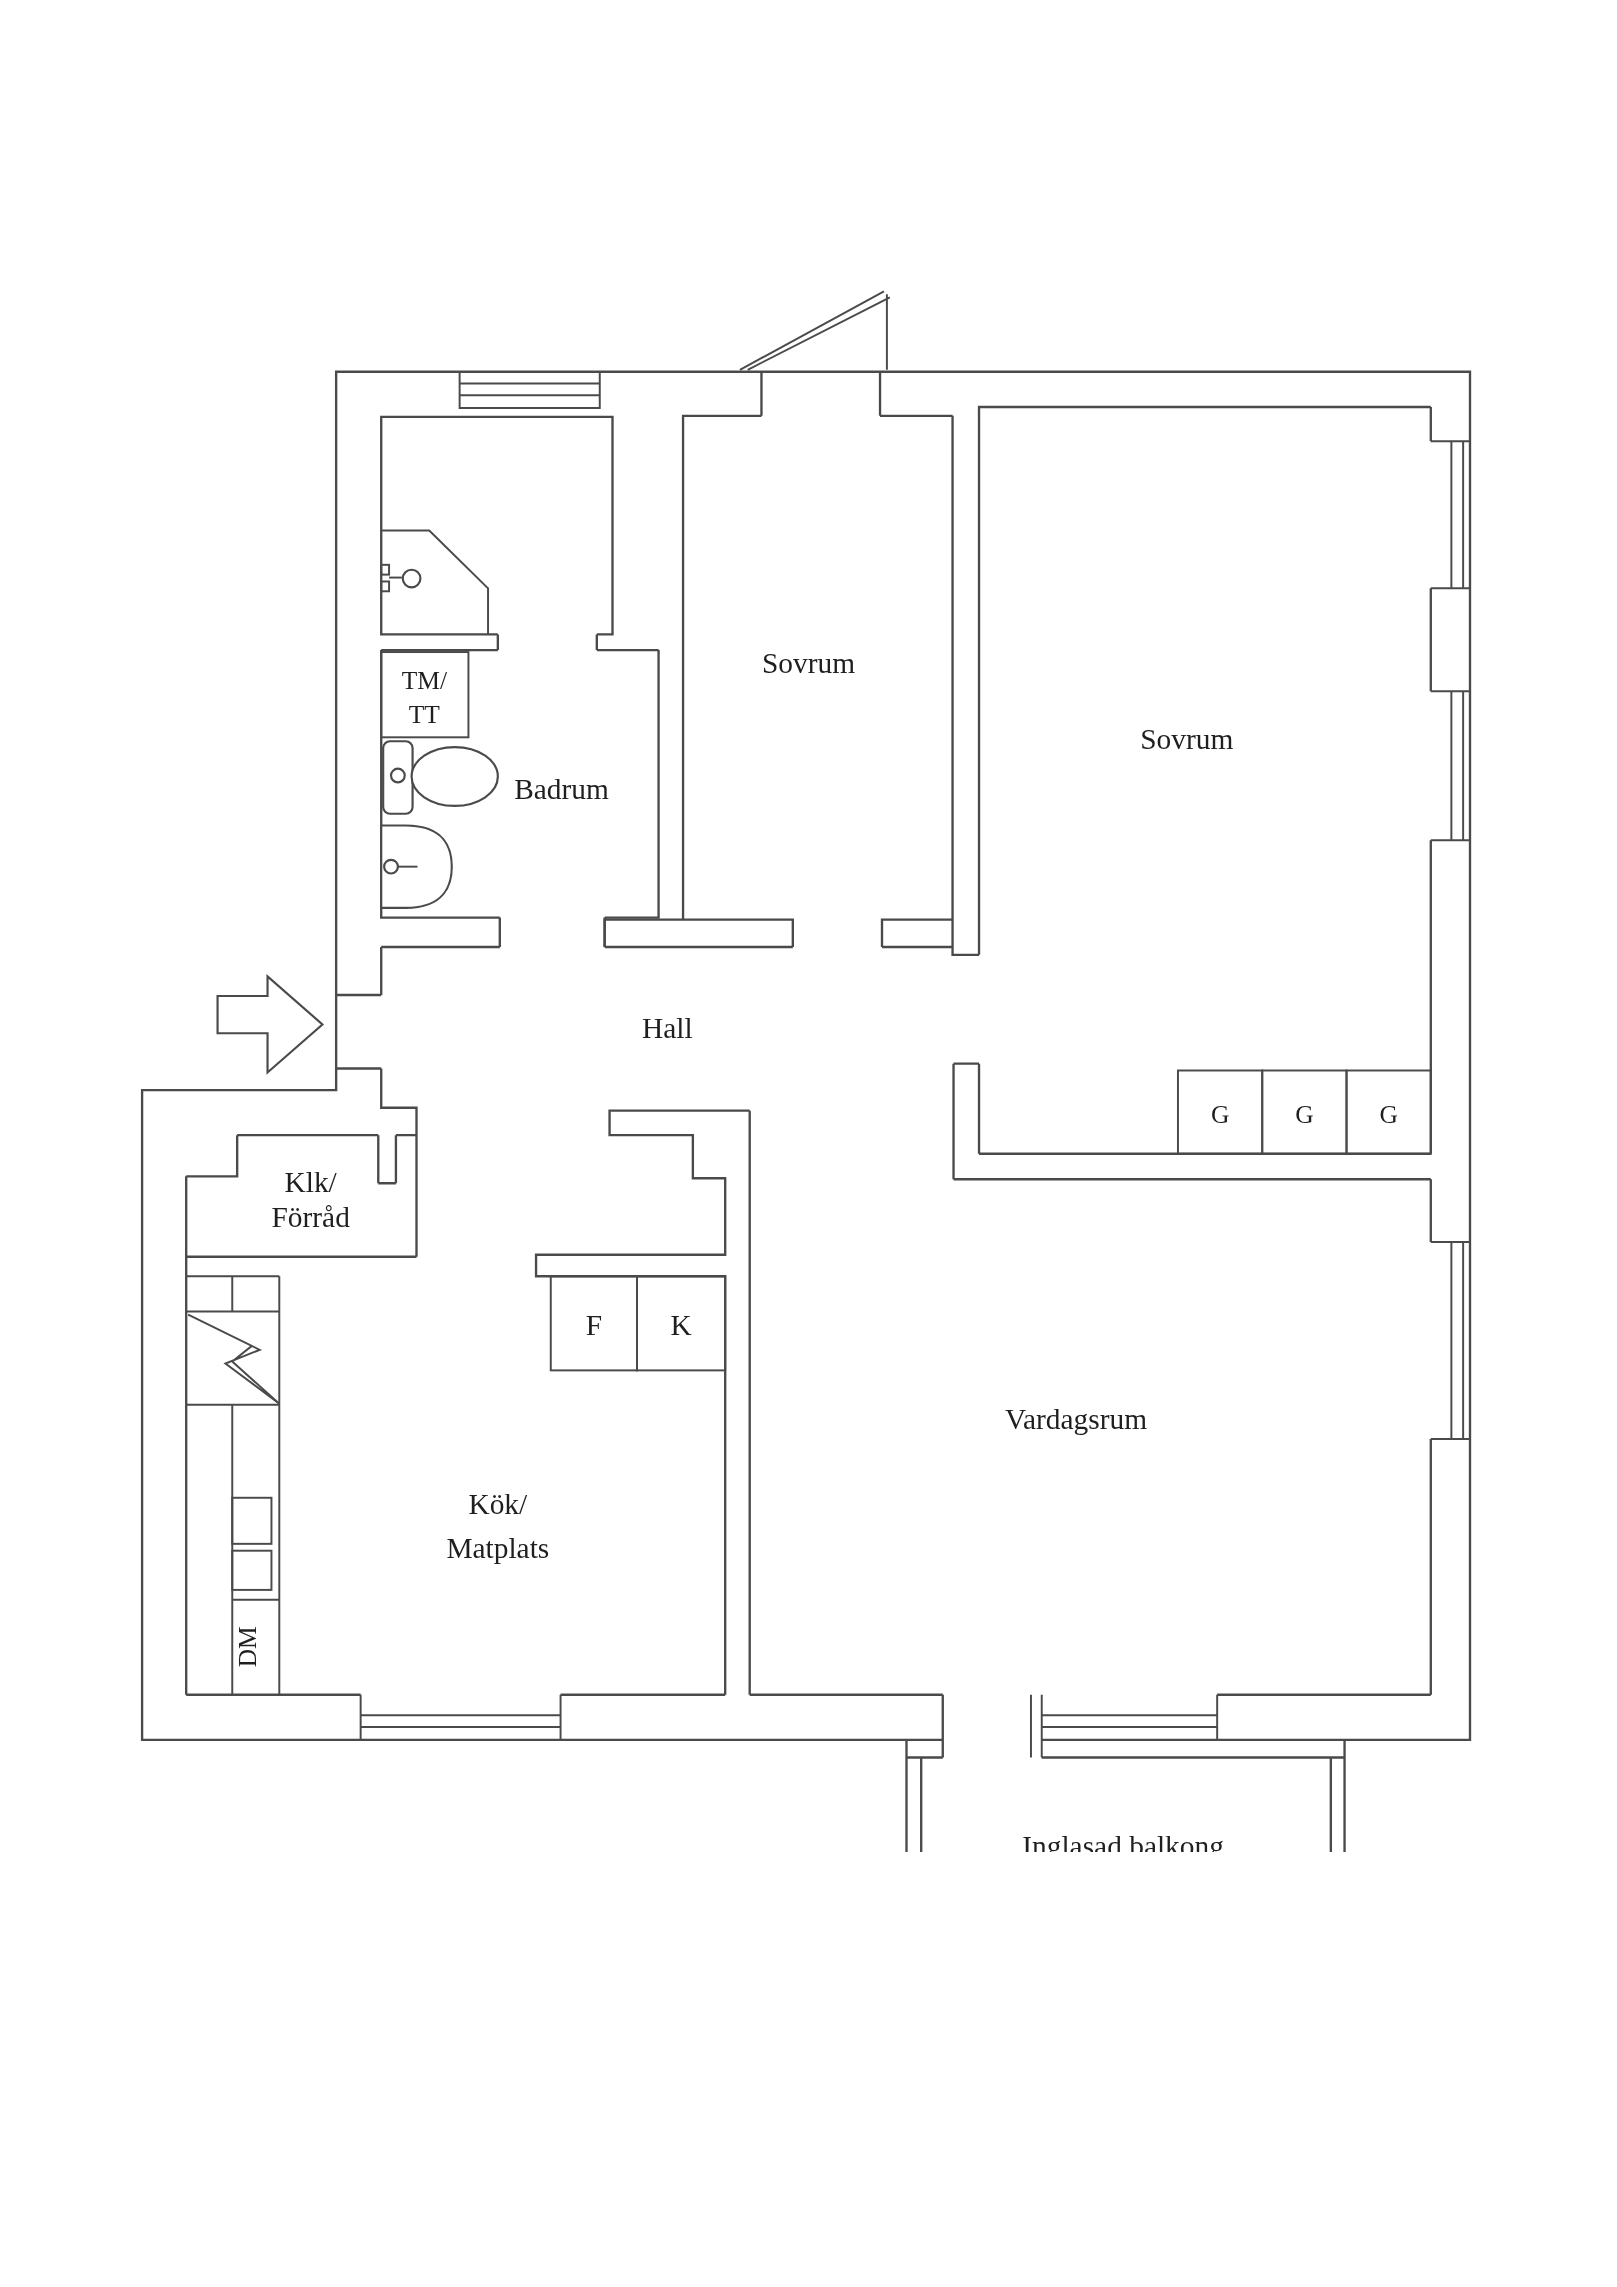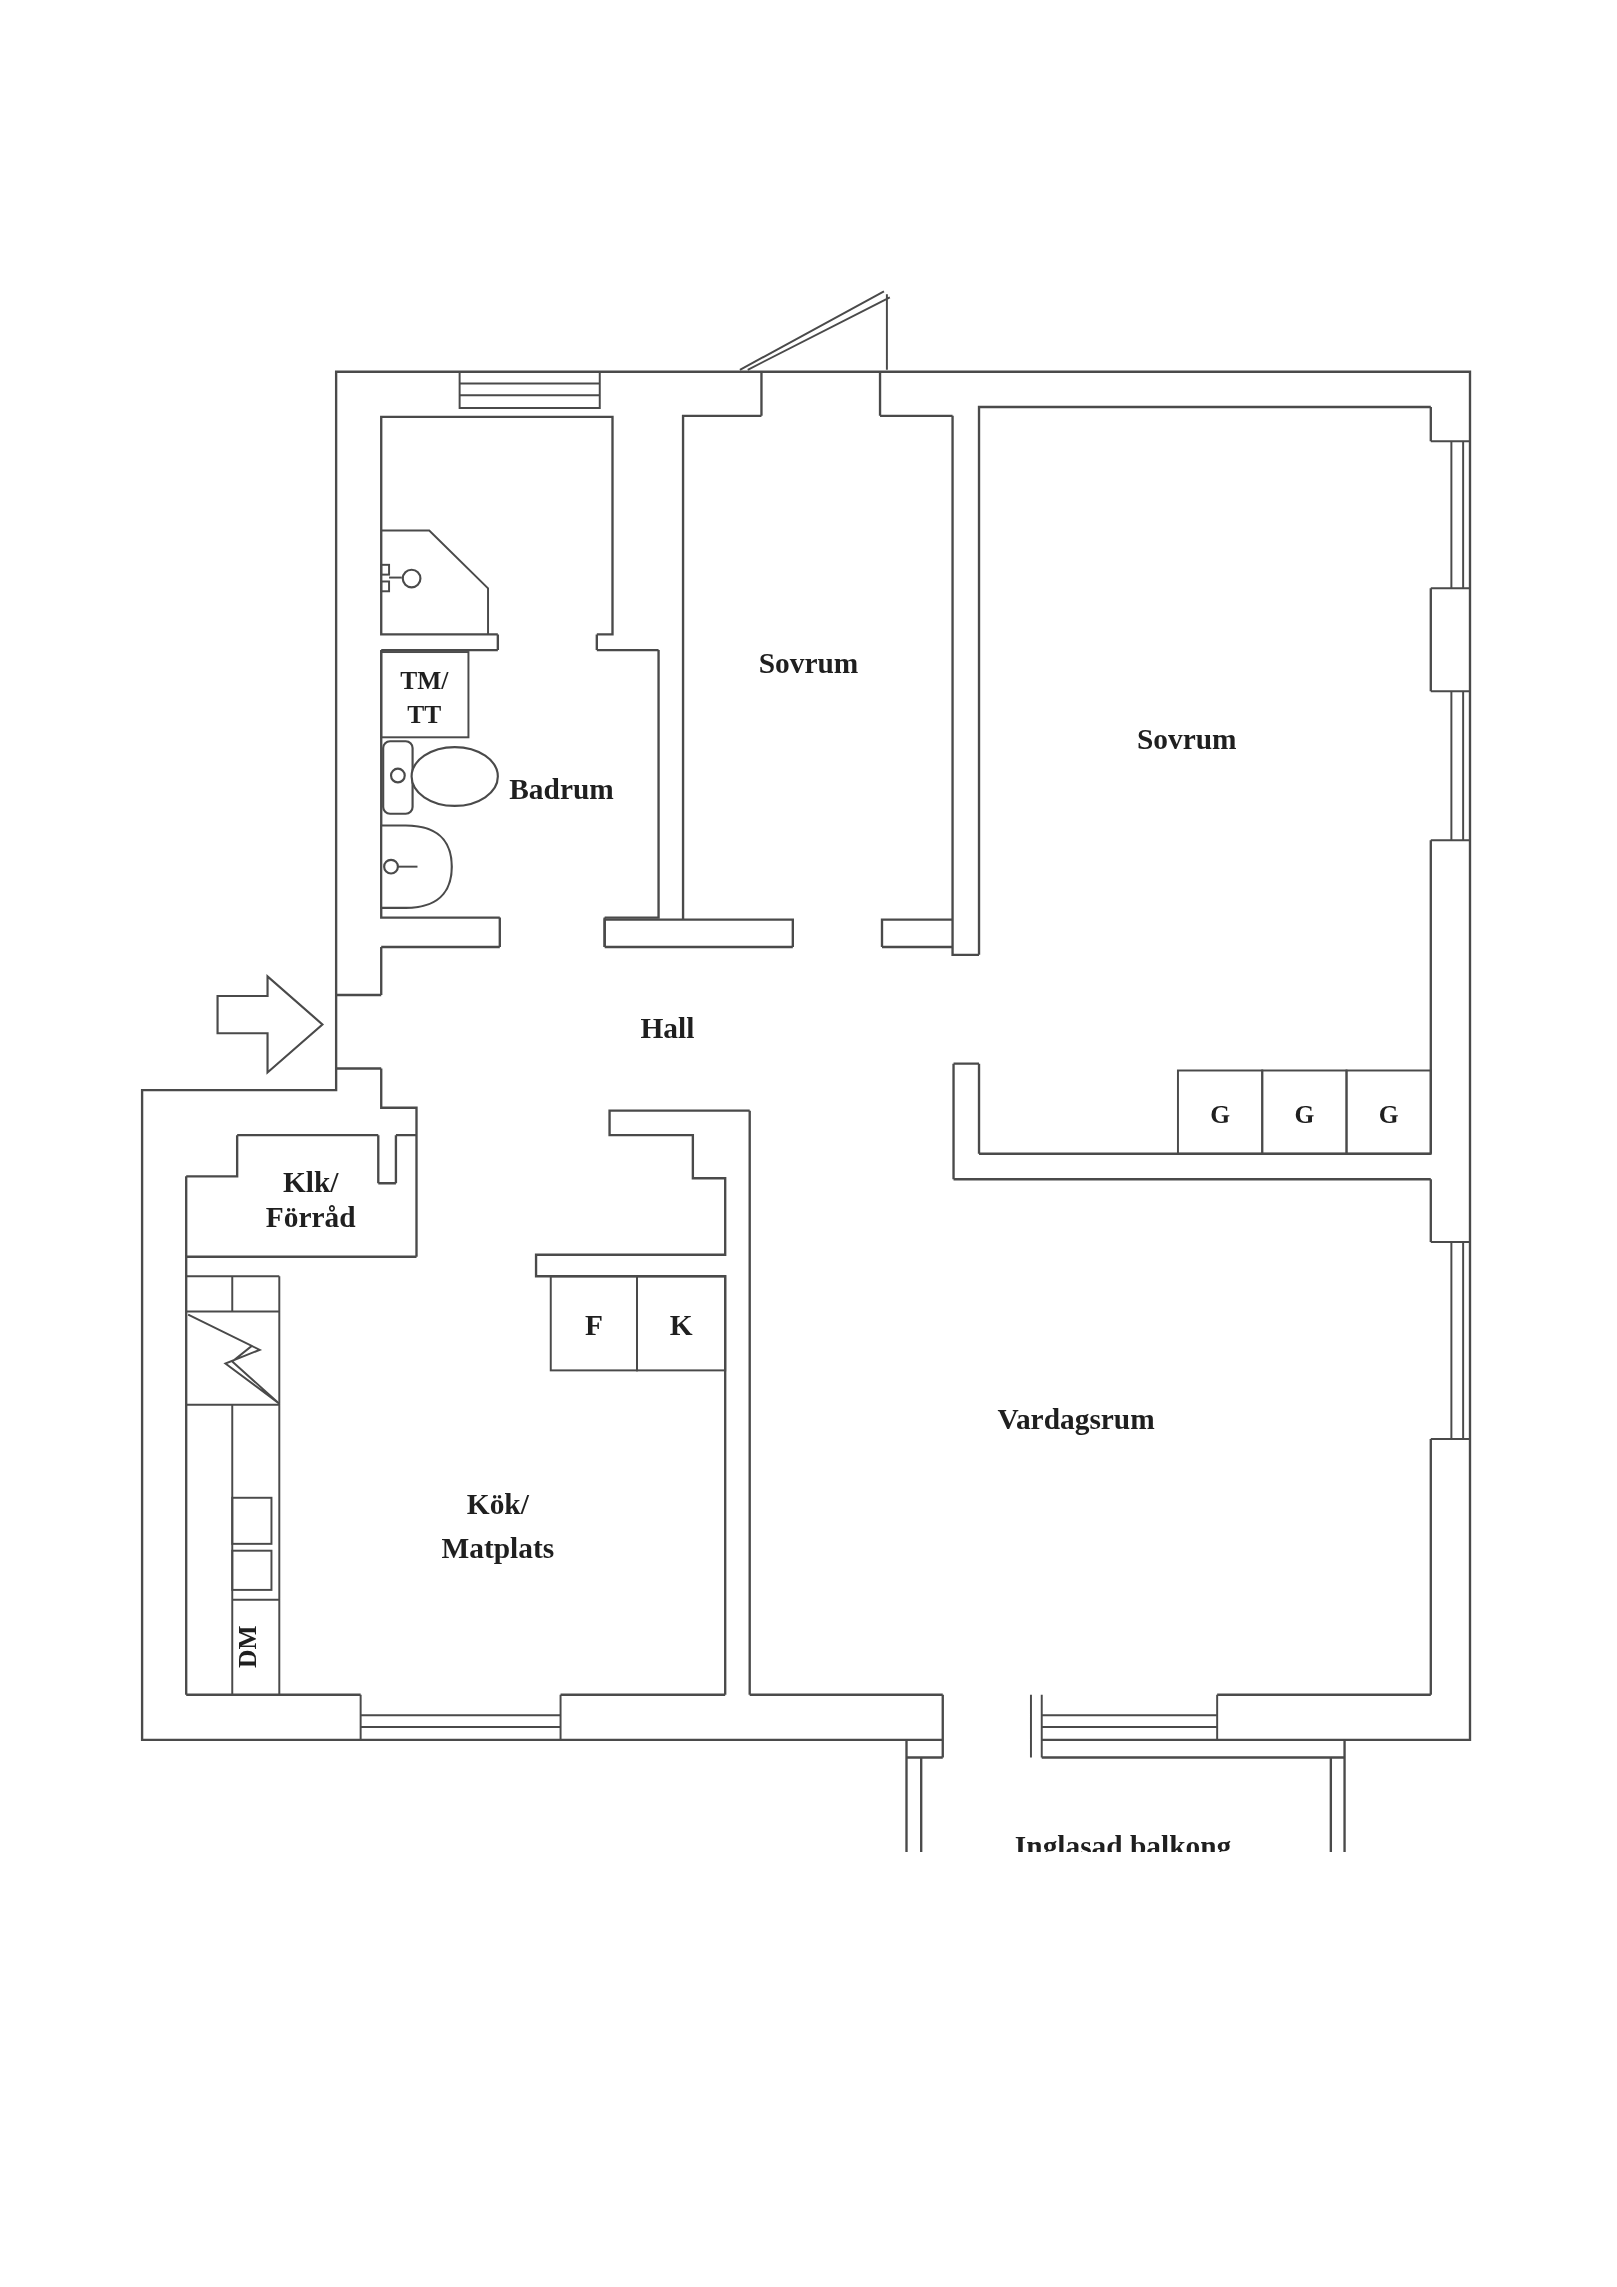--- a/index.html
+++ b/index.html
@@ -1,21 +1,21 @@
 <!DOCTYPE html>
 <html style="--bg: #ffffff; --line: #4a4a4a; --text: #1f1f1f;"><head>
 <meta charset="utf-8">
 <style>
   :root{
     --bg:#ffffff;
     --line:#4a4a4a;
     --text:#1f1f1f;
   }
   html,body{margin:0;padding:0;background:var(--bg);}
-  .page{width:1617px;height:1852px;position:relative;background:var(--bg);font-weight:bold;}
+  .page{width:1617px;height:1852px;position:relative;background:var(--bg);}
   svg{display:block;}
   .wall{stroke:var(--line);stroke-width:2.4;fill:none;stroke-linecap:butt;stroke-linejoin:miter;}
   .thin{stroke:var(--line);stroke-width:2;fill:none;}
   .fixture{stroke:var(--line);stroke-width:2.2;fill:#ffffff;}
   text{font-family:"Liberation Serif","DejaVu Serif",serif;fill:var(--text);}
   .lbl{font-size:30px;text-anchor:middle;}
   .lbl-sm{font-size:26px;text-anchor:middle;}
 </style>
 </head>
 <body>

